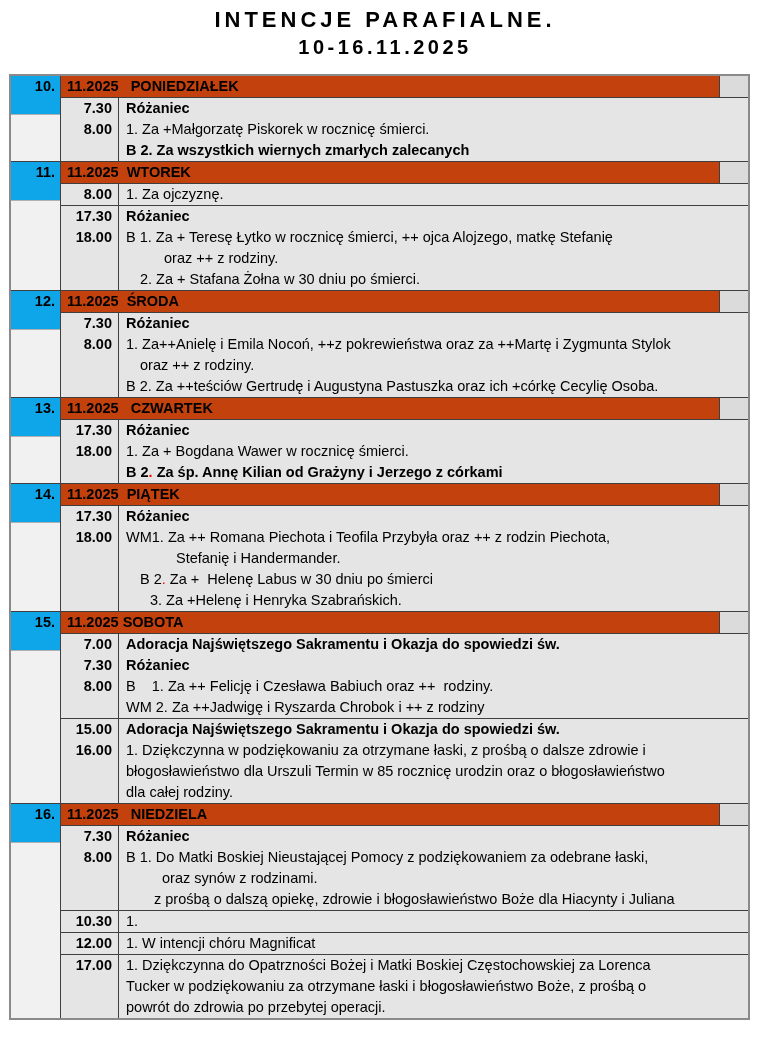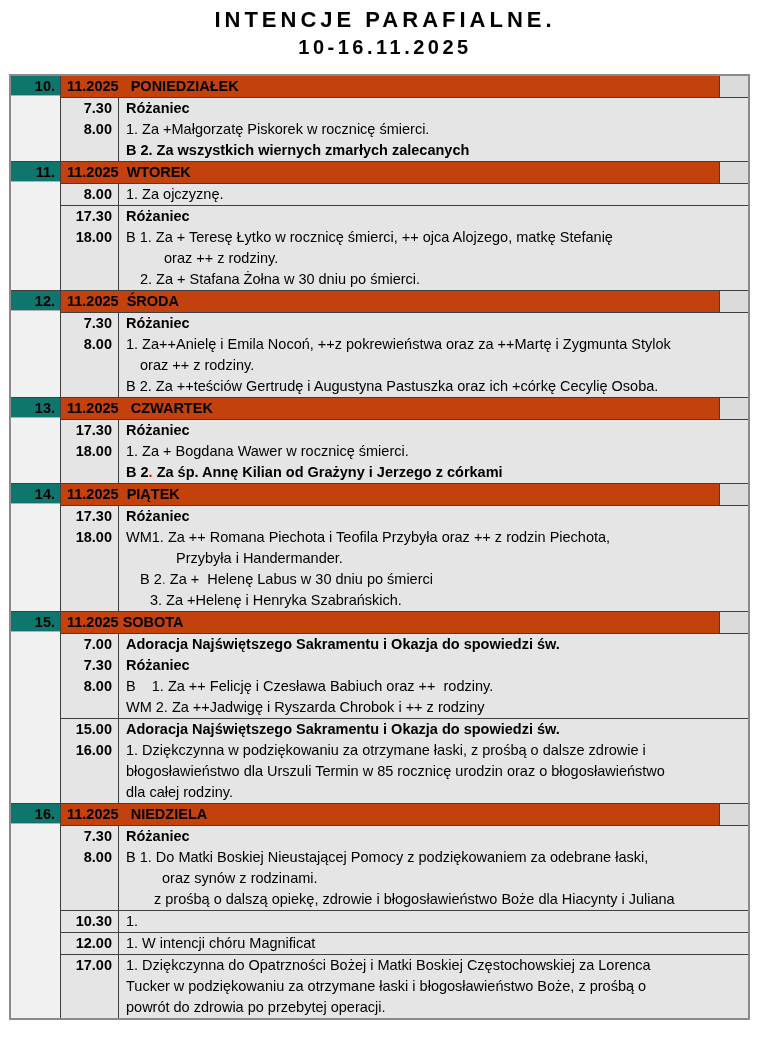--- a/index.html
+++ b/index.html
@@ -13,22 +13,22 @@
   .title-line2 { font-size:20px; font-weight:bold; letter-spacing:3.5px; margin-top:3px; }
 
   .tbl {
     margin:15px 0 0 9px; width:741px;
     border:2px solid #8a8a8a;
   }
   .day { display:grid; grid-template-columns:50px 1fr; }
   .day + .day { border-top:1.5px solid #3f3f3f; }
   .day-left { display:flex; flex-direction:column; border-right:1.5px solid #3f3f3f; }
   .day-num {
-    height:20px; line-height:21px; font-weight:bold; font-size:14.5px;
-    text-align:right; padding-right:5px; background:#0f766e;
+    height:39px; line-height:21px; font-weight:bold; font-size:14.5px;
+    text-align:right; padding-right:5px; background:#0ea5e9;
     border-bottom:1px solid #b0b0b0;
   }
   .day-fill { flex:1; background:#f1f1f1; }
   .day-right { display:block; }
   .day-header {
     display:flex; height:22px; background:#c2410c;
     border-bottom:1.5px solid #3f3f3f;
   }
   .day-header-text {
     flex:1; font-weight:bold; font-size:14.5px; line-height:20px;
@@ -165,21 +165,21 @@
           <div class="day-header-end"></div>
         </div>
         <div class="block">
           <div class="times">
             <div class="time">17.30</div>
             <div class="time">18.00</div>
           </div>
           <div class="content">
             <div class="line b"><span>Różaniec</span></div>
             <div class="line"><span>WM1. Za ++ Romana Piechota i Teofila Przybyła oraz ++ z rodzin Piechota,</span></div>
-            <div class="line" style="padding-left: 57px;"><span>Przybyła i Handermander.</span></div>
+            <div class="line" style="padding-left: 57px;"><span>Stefanię i Handermander.</span></div>
             <div class="line" style="padding-left: 21px;"><span>B 2</span><span style="color: rgb(255, 0, 0);">.</span><span> Za +  Helenę Labus w 30 dniu po śmierci</span></div>
             <div class="line" style="padding-left: 31px;"><span>3. Za +Helenę i Henryka Szabrańskich.</span></div>
           </div>
         </div>
       </div>
     </div>
     <div class="day">
       <div class="day-left">
         <div class="day-num">15.</div>
         <div class="day-fill"></div>

